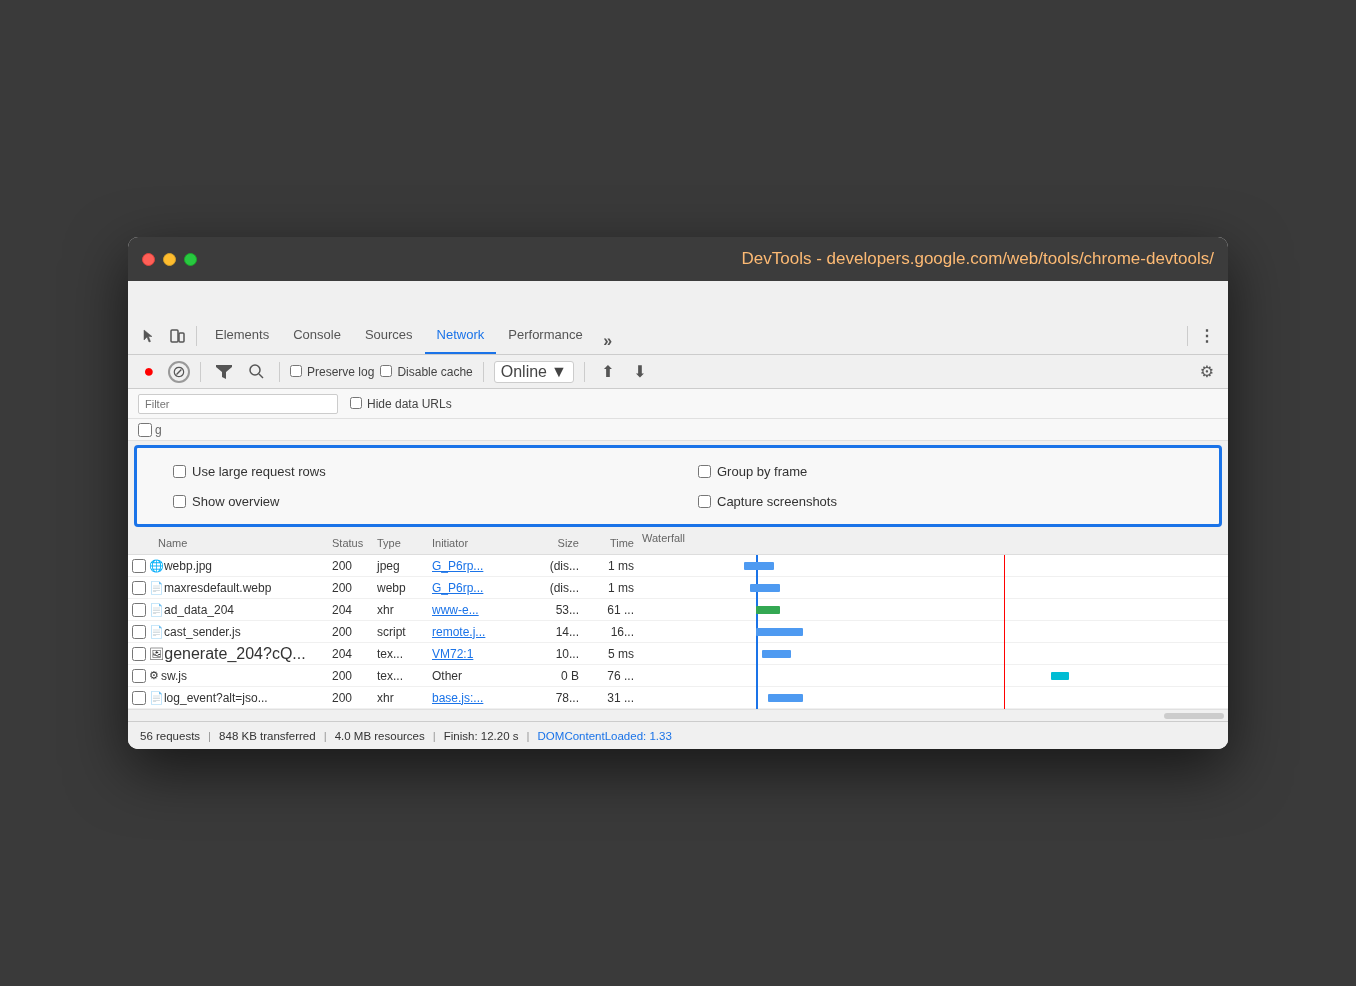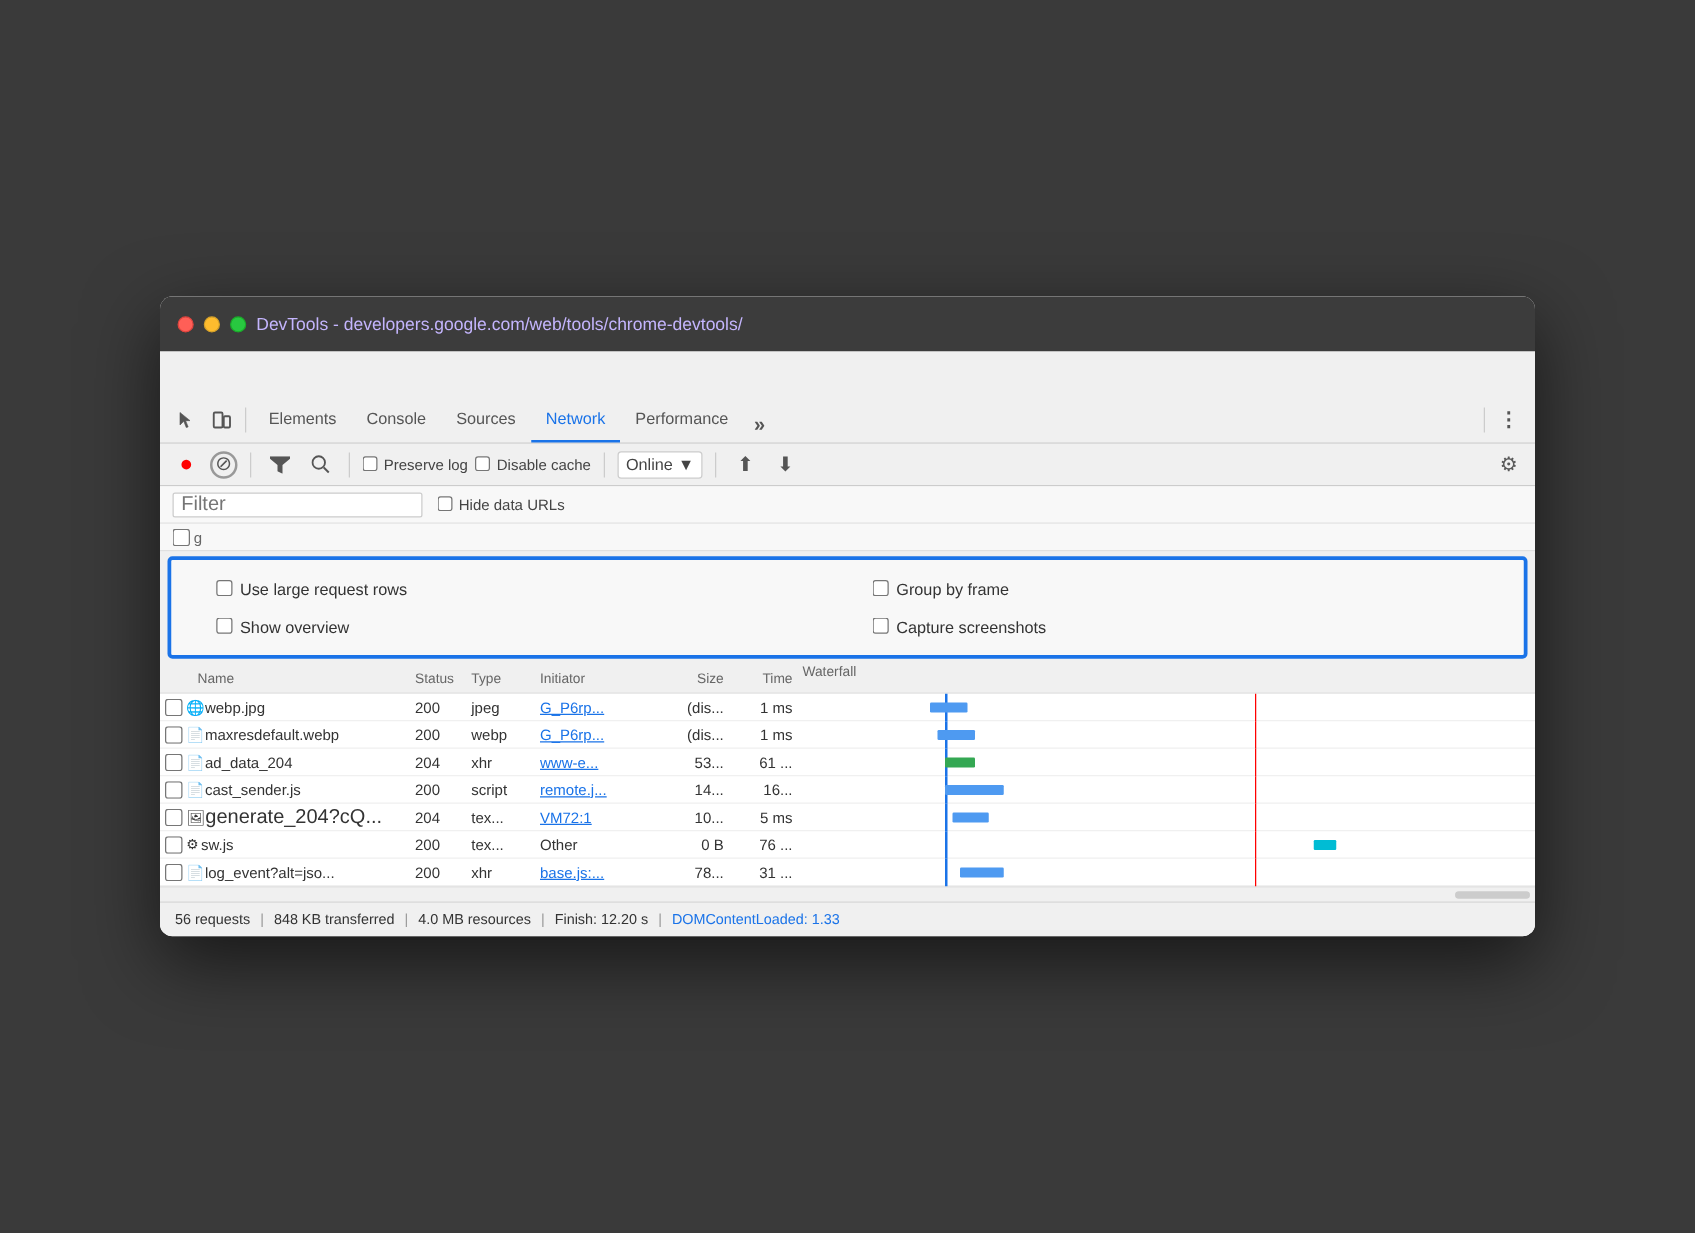--- a/index.html
+++ b/index.html
@@ -26,24 +26,24 @@
       padding: 0 14px;
       gap: 8px;
     }
     .traffic-light {
       width: 13px; height: 13px; border-radius: 50%; cursor: pointer;
     }
     .tl-close { background: #ff5f57; border: 1px solid #e0443e; }
     .tl-min { background: #febc2e; border: 1px solid #d4a12a; }
     .tl-max { background: #28c840; border: 1px solid #1aab29; }
     .titlebar-title {
-      color: #c4b5fd;
-      font-size: 14px;
+      color: #fdba74;
+      font-size: 17px;
       flex: 1;
-      text-align: left;
+      text-align: right;
     }
     .devtools-body {
       background: #f0f0f0;
     }
     .toolbar-top {
       background: #f0f0f0;
       border-bottom: 1px solid #ccc;
       display: flex;
       align-items: center;
       height: 38px;
@@ -77,55 +77,55 @@
     .toolbar-sep {
       width: 1px; height: 20px; background: #ccc; margin: 0 4px;
     }
     .checkbox-label {
       display: flex; align-items: flex-start; gap: 5px;
       font-size: 12px; color: #444; cursor: pointer;
     }
     .checkbox-label input { width: 12px; height: 12px; }
     .online-select {
       display: flex; align-items: center; gap: 4px;
-      font-size: 13px; color: #444; padding: 2px 6px;
+      font-size: 16px; color: #444; padding: 2px 6px;
       border: 1px solid #ccc; border-radius: 3px; background: white;
       cursor: pointer; height: 22px;
     }
     .filter-row {
       background: #f8f8f8;
       border-bottom: 1px solid #e0e0e0;
       height: 30px;
       display: flex;
       align-items: center;
       padding: 0 10px;
       gap: 12px;
     }
     .filter-input {
       width: 200px; height: 20px; border: 1px solid #ccc;
-      border-radius: 2px; padding: 0 6px; font-size: 16px;
+      border-radius: 2px; padding: 0 6px; font-size: 11px;
       background: white; outline: none;
     }
     
     .options-panel {
       background: #f8f8f8;
       border: 3px solid #1a73e8;
       border-radius: 4px;
       margin: 4px 6px;
       padding: 8px 16px;
     }
     .options-row {
       display: flex;
       align-items: center;
       gap: 0;
       height: 30px;
     }
     .options-col {
       flex: 1;
-      display: flex; align-items: flex-start; gap: 6px; padding-left: 20px;
+      display: flex; align-items: center; gap: 6px; padding-left: 20px;
     }
     .opt-label {
       font-size: 13px; color: #333;
     }
     .opt-checkbox {
       width: 13px; height: 13px;
     }
     
     .network-table {
       width: 100%;

